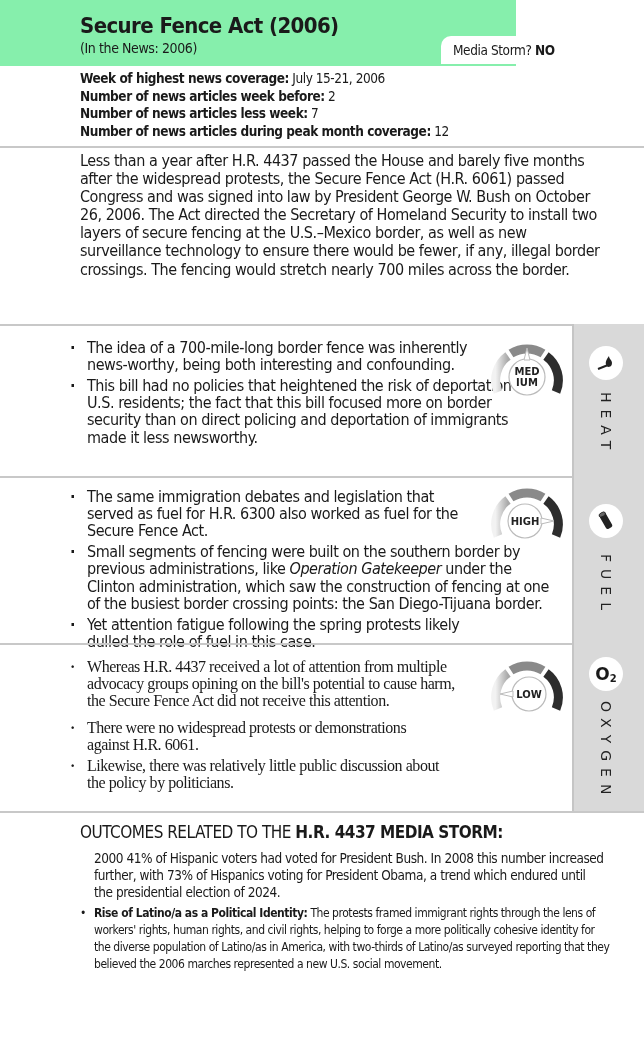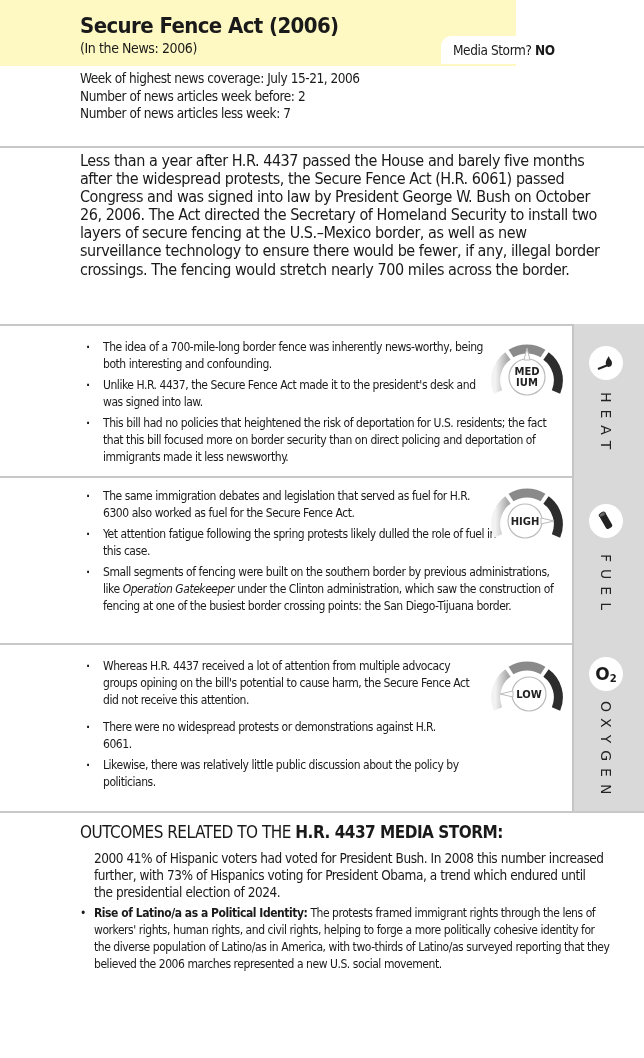--- a/index.html
+++ b/index.html
@@ -1,37 +1,37 @@
 <!DOCTYPE html>
 <html><head>
   <meta charset="utf-8">
   <style>
     * { box-sizing: border-box; margin: 0; padding: 0; }
     html, body { width: 644px; height: 1058px; background: #ffffff; overflow: hidden; }
     body { font-family: "DejaVu Sans Condensed", "DejaVu Sans", "Liberation Sans", sans-serif; color: #1a1a1a; position: relative; }
 
-    .header { position: absolute; left: 0; top: 0; width: 516px; height: 66px; background: #fef9c3; }
+    .header { position: absolute; left: 0; top: 0; width: 516px; height: 66px; background: #86efac; }
     .title { position: absolute; left: 80px; top: 13px; font-size: 22px; font-weight: bold; letter-spacing: -0.6px; color: #1a1a1a; white-space: nowrap; }
     .subtitle { position: absolute; left: 80px; top: 40px; font-size: 14px; letter-spacing: -0.4px; color: #1a1a1a; white-space: nowrap; }
     .storm-tab { position: absolute; left: 441px; top: 36px; width: 140px; height: 28px; background: #ffffff; border-radius: 10px 10px 0 0; font-size: 13.5px; letter-spacing: -0.4px; padding: 6px 0 0 12px; white-space: nowrap; }
     .storm-tab b { font-weight: bold; }
 
     .stats { position: absolute; left: 80px; top: 70px; font-size: 13.5px; letter-spacing: -0.45px; line-height: 17.5px; }
     .stats .row { white-space: nowrap; }
-    .stats b { font-weight: normal; }
+    .stats b { font-weight: bold; }
     .rule-top { position: absolute; left: 0; top: 146px; width: 644px; height: 2px; background: #c8c8c8; }
 
     .intro { position: absolute; left: 80px; top: 152px; width: 530px; font-size: 16px; letter-spacing: -0.45px; line-height: 18.1px; }
 
     .section { position: absolute; left: 0; width: 644px; border-top: 2px solid #c8c8c8; }
     .section .side { position: absolute; right: 0; top: -2px; bottom: 0; width: 72px; background: #d9d9d9; border-left: 2px solid #c5c5c5; }
     .side .icon-circle { position: absolute; left: 15px; width: 34px; height: 34px; border-radius: 50%; background: #ffffff; display: flex; align-items: center; justify-content: center; }
     .side .vlabel { position: absolute; left: 24px; writing-mode: vertical-rl; font-size: 14px; letter-spacing: 7px; color: #222; font-family: "DejaVu Sans", sans-serif; }
 
-    .bullets { position: absolute; left: 86px; font-size: 12px; letter-spacing: -0.45px; line-height: 17.2px; list-style: none; }
+    .bullets { position: absolute; left: 70px; font-size: 16px; letter-spacing: -0.45px; line-height: 17.2px; list-style: none; }
     .bullets li { position: relative; padding-left: 17px; margin-bottom: 3.6px; }
     .bullets li::before { content: "·"; position: absolute; left: 0; top: 0; font-weight: bold; }
     .bullets li i { font-style: italic; }
 
     .gauge { position: absolute; left: 490px; width: 74px; height: 56px; }
 
     .rule-bottom { position: absolute; left: 0; top: 811px; width: 644px; height: 2px; background: #c8c8c8; }
 
     .outcomes-title { position: absolute; left: 80px; top: 822px; font-size: 17px; letter-spacing: -0.5px; white-space: nowrap; text-align: right; }
     .outcomes-title b { font-weight: bold; }
@@ -50,29 +50,29 @@
   <div class="storm-tab">
     <span>Media Storm?</span>
     <b>NO</b>
   </div>
 </div>
 
 <div class="stats">
   <div class="row"><b>Week of highest news coverage:</b> <span>July 15-21, 2006</span></div>
   <div class="row"><b>Number of news articles week before:</b> <span>2</span></div>
   <div class="row"><b>Number of news articles less week:</b> <span>7</span></div>
+  <div class="row"><b>Number of news articles during peak month coverage:</b> <span>12</span></div>
 </div>
 <div class="rule-top"></div>
 
 <p class="intro">Less than a year after H.R. 4437 passed the House and barely five months after the widespread protests, the Secure Fence Act (H.R. 6061) passed Congress and was signed into law by President George W. Bush on October 26, 2006. The Act directed the Secretary of Homeland Security to install two layers of secure fencing at the U.S.–Mexico border, as well as new surveillance technology to ensure there would be fewer, if any, illegal border crossings. The fencing would stretch nearly 700 miles across the border.</p>
 
 <div class="section" style="top:324px; height:152px;">
   <ul class="bullets" style="top:13px; width:400px;">
     <li>The idea of a 700-mile-long border fence was inherently news-worthy, being both interesting and confounding.</li>
-    <li>Unlike H.R. 4437, the Secure Fence Act made it to the president's desk and was signed into law.</li>
     <li style="width:470px;">This bill had no policies that heightened the risk of deportation for U.S. residents; the fact that this bill focused more on border security than on direct policing and deportation of immigrants made it less newsworthy.</li>
   </ul>
   <svg class="gauge" style="top:14px;" viewBox="0 0 74 56">
     <defs>
       <linearGradient id="g1" x1="0" y1="0" x2="1" y2="0">
         <stop offset="0" stop-color="#f2f2f2"></stop>
           <stop offset="1" stop-color="#a8a8a8"></stop>
       </linearGradient>
     </defs>
     <path d="M8 52 A30 30 0 0 1 18 16" stroke="url(#g1)" stroke-width="9" fill="none"></path>
@@ -90,22 +90,22 @@
         <path d="M13 15 C9 12 11 8 14 4 C14 7 17 8 17 11 C17 14 15 15 13 15 Z" fill="#222"></path>
       </svg>
     </div>
     <div class="vlabel" style="top:68px;">HEAT</div>
   </div>
 </div>
 
 <div class="section" style="top:476px; height:167px;">
   <ul class="bullets" style="top:10px; width:410px;">
     <li>The same immigration debates and legislation that served as fuel for H.R. 6300 also worked as fuel for the Secure Fence Act.</li>
+    <li style="width:480px;"><span>Small segments of fencing were built on the southern border by previous administrations, like </span><i>Operation Gatekeeper</i><span> under the Clinton administration, which saw the construction of fencing at one of the busiest border crossing points: the San Diego-Tijuana border.</span></li>
     <li>Yet attention fatigue following the spring protests likely dulled the role of fuel in this case.</li>
-    <li style="width:480px;"><span>Small segments of fencing were built on the southern border by previous administrations, like </span><i>Operation Gatekeeper</i><span> under the Clinton administration, which saw the construction of fencing at one of the busiest border crossing points: the San Diego-Tijuana border.</span></li>
   </ul>
   <svg class="gauge" style="top:6px;" viewBox="0 0 74 56">
     <defs>
       <linearGradient id="g2" x1="0" y1="0" x2="1" y2="0">
         <stop offset="0" stop-color="#f2f2f2"></stop>
           <stop offset="1" stop-color="#a8a8a8"></stop>
       </linearGradient>
     </defs>
     <path d="M8 52 A30 30 0 0 1 18 16" stroke="url(#g2)" stroke-width="9" fill="none"></path>
     <path d="M21 13.5 A30 30 0 0 1 53 13.5" stroke="#8a8a8a" stroke-width="9" fill="none"></path>
@@ -121,21 +121,21 @@
           <rect x="3" y="7.5" width="16" height="7" rx="2" fill="#222"></rect>
           <ellipse cx="3.5" cy="11" rx="2" ry="3.5" fill="#666" stroke="#222" stroke-width="0.8"></ellipse>
         </g>
       </svg>
     </div>
     <div class="vlabel" style="top:78px;">FUEL</div>
   </div>
 </div>
 
 <div class="section" style="top:643px; height:168px;">
-  <ul class="bullets" style="top:13px; width:400px;">
+  <ul class="bullets" style="top:13px; width:400px;font-family:Liberation Serif, serif;">
     <li>Whereas H.R. 4437 received a lot of attention from multiple advocacy groups opining on the bill's potential to cause harm, the Secure Fence Act did not receive this attention.</li>
     <li style="width:360px;margin-top:9px;">There were no widespread protests or demonstrations against H.R. 6061.</li>
     <li style="width:390px;">Likewise, there was relatively little public discussion about the policy by politicians.</li>
   </ul>
   <svg class="gauge" style="top:12px;" viewBox="0 0 74 56">
     <defs>
       <linearGradient id="g3" x1="0" y1="0" x2="1" y2="0">
         <stop offset="0" stop-color="#f2f2f2"></stop>
           <stop offset="1" stop-color="#a8a8a8"></stop>
       </linearGradient>

